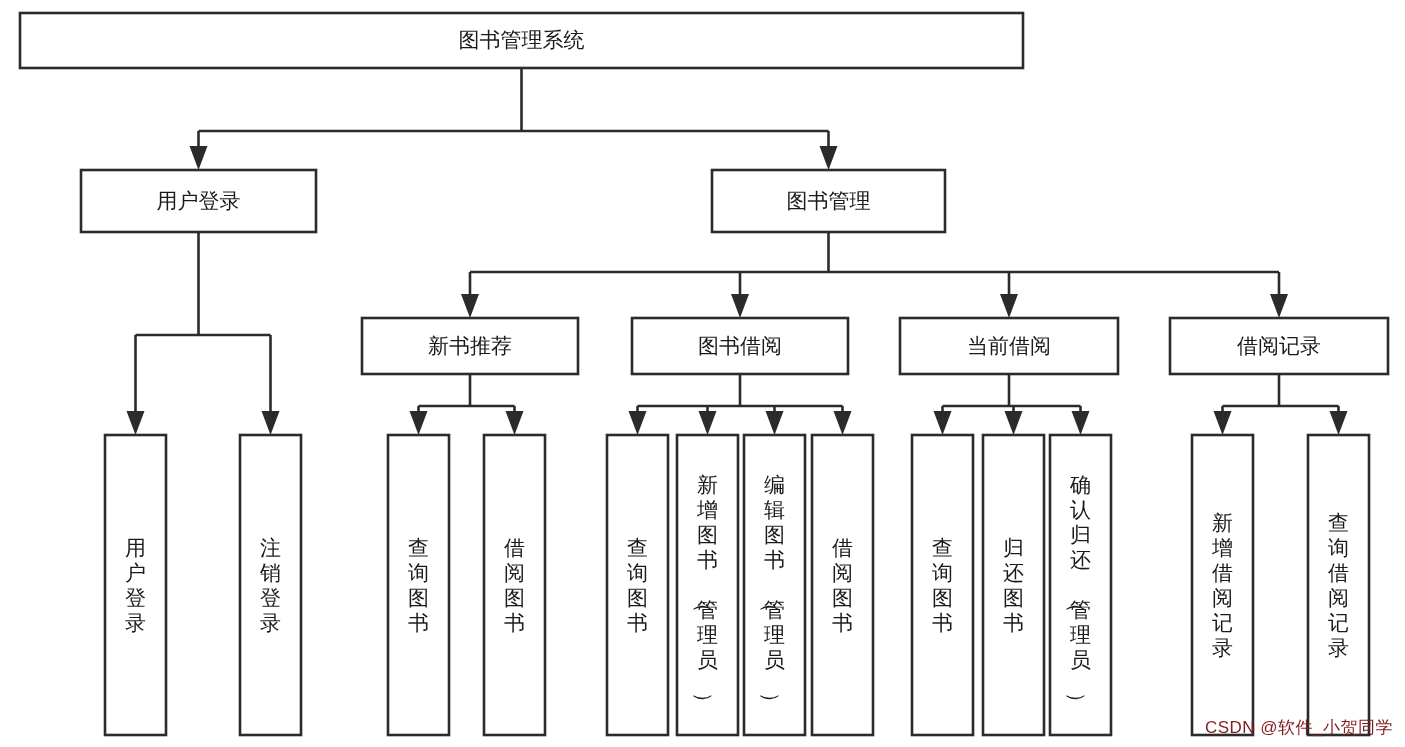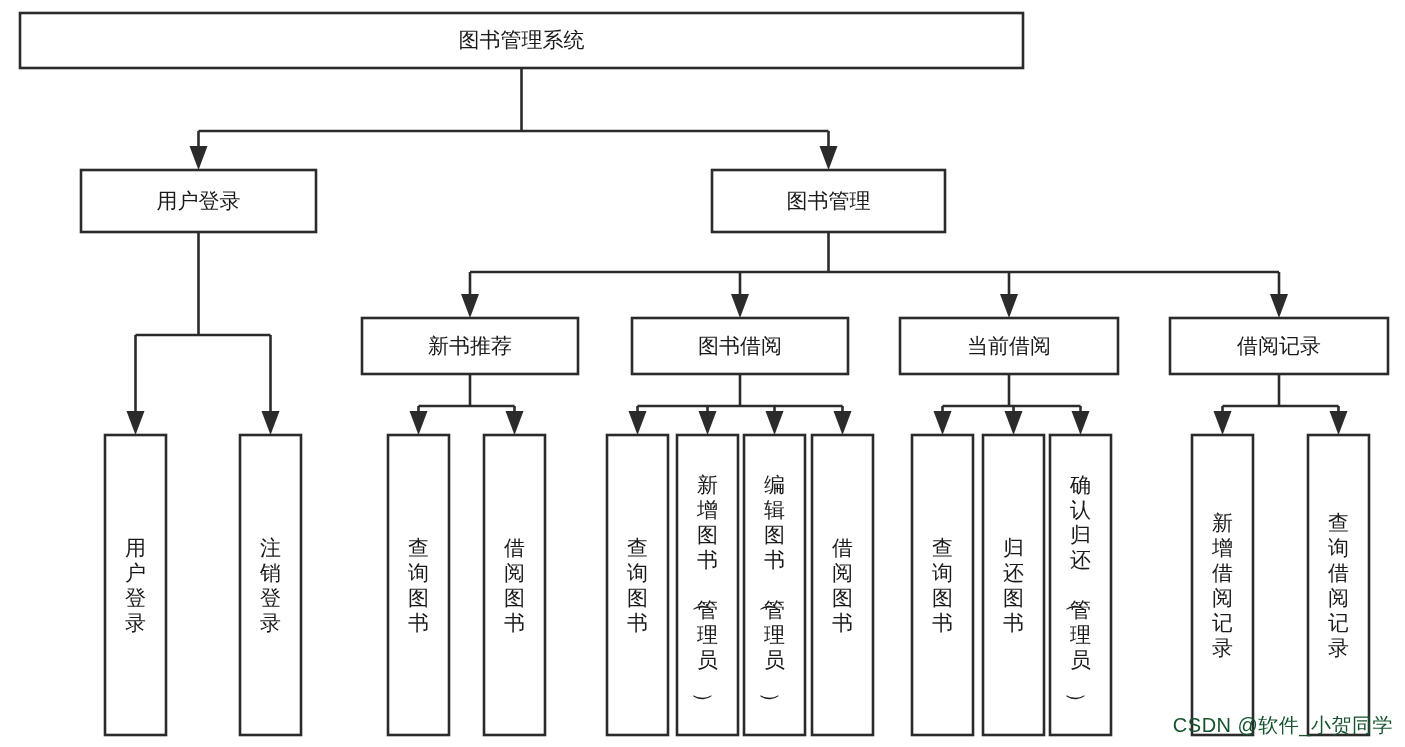--- a/index.html
+++ b/index.html
@@ -52,22 +52,22 @@
     font-family: "Liberation Sans", "DejaVu Sans", sans-serif;
     font-size: 21px;
     fill: #1a1a1a;
     text-anchor: middle;
   }
   .watermark {
     position: absolute;
     right: 12px;
     bottom: 8px;
     font-family: "Liberation Sans", "DejaVu Sans", sans-serif;
-    font-size: 20px;
-    color: #14532d;
+    font-size: 17px;
+    color: #7f1d1d;
     letter-spacing: 0.5px;
     white-space: nowrap;
     user-select: none;
   }
 </style>
 </head>
 <body>
 
 <div id="diagram-root">
   <svg class="diagram-canvas" viewBox="0 0 1405 747">

